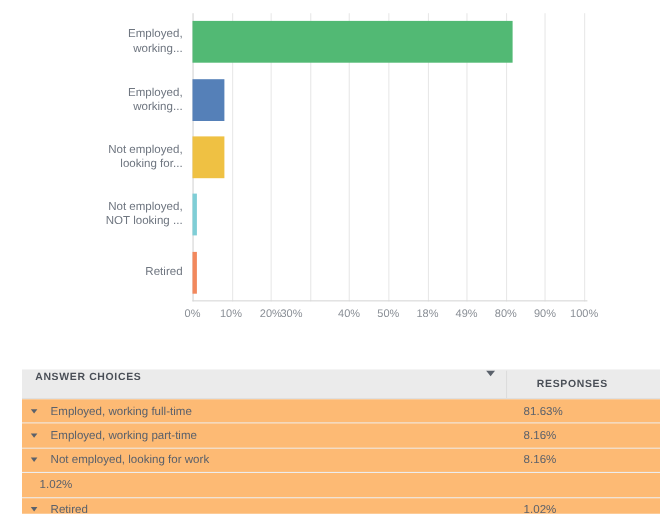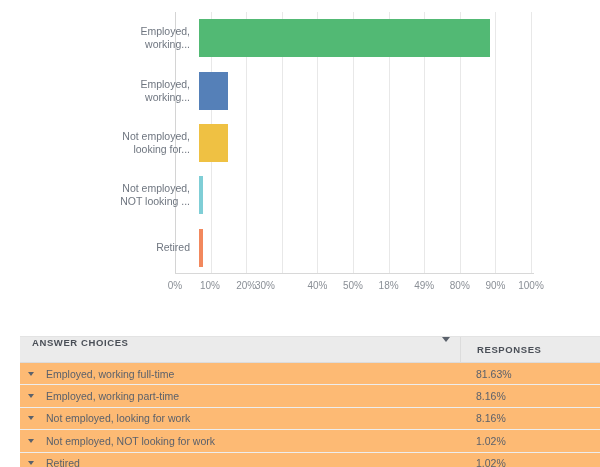--- a/index.html
+++ b/index.html
@@ -49,21 +49,20 @@
     position: absolute;
     left: 0;
     right: -3px;
     bottom: 0;
     height: 1px;
     background: #d8d8d8;
   }
   .rows {
     position: absolute;
     inset: 0;
-    padding-left: 24px;
   }
   .row {
     position: relative;
     height: 52.4px;
     display: flex;
     align-items: center;
   }
   .bar {
     height: 38px;
     min-width: 4px;
@@ -116,21 +115,21 @@
     flex: 0 0 440px;
     display: flex;
     align-items: flex-start;
     justify-content: space-between;
     padding: 0 10px 0 12px;
     box-sizing: border-box;
     height: 100%;
   }
   .th-responses {
     flex: 1;
-    padding-left: 16px;
+    padding-left: 27px;
     height: 100%;
     display: flex;
     align-items: center;
     border-left: 1px solid #dcdcdc;
     box-sizing: border-box;
   }
   .th-text {
     font-size: 9.5px;
     font-weight: bold;
     letter-spacing: 0.6px;
@@ -270,24 +269,20 @@
         <div class="td-response">8.16%</div>
       </div>
       <div class="trow">
         <div class="td-choice">
           <span class="row-caret"></span>
           <span class="td-choice-label">Not employed, looking for work</span>
         </div>
         <div class="td-response">8.16%</div>
       </div>
       <div class="trow">
-        <div class="td-choice">
-          <span class="row-caret"></span>
-          <span class="td-choice-label">Not employed, NOT looking for work</span>
-        </div>
         <div class="td-response">1.02%</div>
       </div>
       <div class="trow">
         <div class="td-choice">
           <span class="row-caret"></span>
           <span class="td-choice-label">Retired</span>
         </div>
         <div class="td-response">1.02%</div>
       </div>
     </div>

